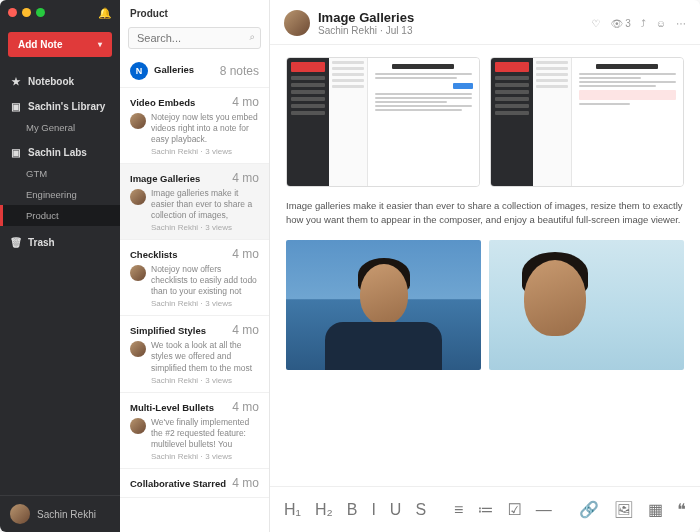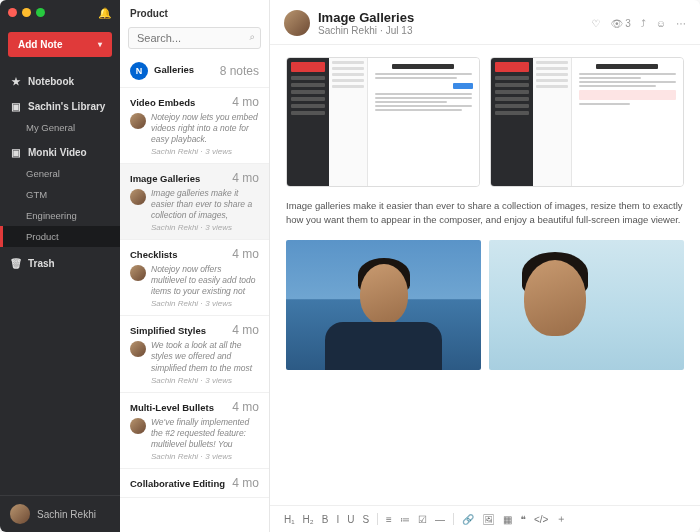--- a/index.html
+++ b/index.html
@@ -31,21 +31,21 @@
 .search { margin: 4px 8px 6px; position: relative; }
 .search input { width: 100%; padding: 4px 18px 4px 8px; font-size: 11px; border: 1px solid #ddd; border-radius: 3px; background: #fafafa; outline: none; }
 .search .sicon { position: absolute; right: 6px; top: 4px; color: #aaa; font-size: 10px; }
 .nl-items { flex: 1; overflow: hidden; }
 .nli { padding: 7px 10px; border-bottom: 1px solid #f0f0f0; cursor: pointer; }
 .nli-ov { display: flex; align-items: center; gap: 6px; }
 .nli-ov .nbadge { width: 18px; height: 18px; border-radius: 50%; background: #0064d2; color: #fff; font-size: 9px; font-weight: 700; display: flex; align-items: center; justify-content: center; }
 .nli-row1 { display: flex; justify-content: space-between; align-items: baseline; }
 .nli-title { font-size: 9.5px; font-weight: 600; color: #222; }
 .nli-time { font-size: 12px; color: #999; }
-.nli-body { display: flex; gap: 5px; margin-top: 3px; font-style: italic; }
+.nli-body { display: flex; gap: 5px; margin-top: 3px; }
 .nli-av { width: 16px; height: 16px; border-radius: 50%; background: linear-gradient(135deg,#b8956f,#6d4a34); flex-shrink: 0; margin-top: 1px; }
 .nli-text { font-size: 8.5px; color: #888; line-height: 1.3; }
 .nli-meta { font-size: 8px; color: #aaa; margin-top: 2px; }
 .nli.sel { background: #f5f5f5; }
 
 
 .main { flex: 1; display: flex; flex-direction: column; overflow: hidden; }
 .mhead { display: flex; align-items: center; padding: 10px 14px 8px; gap: 8px; border-bottom: 1px solid #eee; }
 .mhead .mav { width: 26px; height: 26px; border-radius: 50%; background: linear-gradient(135deg,#b8956f,#6d4a34); flex-shrink: 0; }
 .mtitle { font-size: 13px; font-weight: 700; color: #222; }
@@ -72,21 +72,21 @@
 .p1 { background: linear-gradient(180deg,#5a94c8 0%,#6fa5d1 45%,#4078a8 46%,#2c5a85 100%); }
 .p2 { background: linear-gradient(180deg,#cfe6ef 0%,#b8dae8 60%,#a8cfe0 100%); }
 .face { position: absolute; border-radius: 50% 50% 45% 45%; background: linear-gradient(160deg,#c89a70,#9a6d48); }
 .p1 .face { width: 48px; height: 60px; left: 50%; top: 24px; transform: translateX(-50%); }
 .p1 .body { position: absolute; bottom: 0; left: 20%; right: 20%; height: 48px; background: #1a2a3e; border-radius: 18px 18px 0 0; }
 .p2 .face { width: 62px; height: 76px; left: 34%; top: 20px; transform: translateX(-50%); }
 .hair { position: absolute; background: #1a1410; border-radius: 50% 50% 20% 20%; }
 .p1 .hair { width: 52px; height: 34px; left: 50%; top: 18px; transform: translateX(-50%); }
 .p2 .hair { width: 66px; height: 42px; left: 34%; top: 12px; transform: translateX(-50%); }
 
-.toolbar { border-top: 1px solid #eee; padding: 6px 14px; display: flex; gap: 8px; color: #777; font-size: 10px; align-items: center; }
+.toolbar { border-top: 1px solid #eee; padding: 12px 14px; display: flex; gap: 14px; color: #777; font-size: 16px; align-items: center; }
 .toolbar span { cursor: pointer; }
 .toolbar .sep { width: 1px; height: 12px; background: #ddd; }
 
 ::-webkit-scrollbar { width: 5px; }
 ::-webkit-scrollbar-thumb { background: #ccc; border-radius: 3px; }
 </style>
 </head>
 <body>
 
 <div class="app">
@@ -109,25 +109,22 @@
     </div>
     <div class="nav-item head">
       <span class="nav-icon">▣</span>
       <span>Sachin's Library</span>
     </div>
     <div class="nav-item sub">
       <span>My General</span>
     </div>
     <div class="nav-item head">
       <span class="nav-icon">▣</span>
-      <span>Monki Video</span>
-    </div>
-    <div class="nav-item sub">
-        <span>General</span>
-      </div>
+      <span>Sachin Labs</span>
+    </div>
     <div class="nav-item sub">
         <span>GTM</span>
       </div>
     <div class="nav-item sub">
         <span>Engineering</span>
       </div>
     <div class="nav-item sub active">
         <span>Product</span>
       </div>
     <div class="nav-item head" style="margin-top:6px">
@@ -184,21 +181,21 @@
     </div>
         </div>
         <div class="nli">
     <div class="nli-row1">
             <span class="nli-title">Checklists</span>
             <span class="nli-time">4 mo</span>
           </div>
     <div class="nli-body">
       <div class="nli-av"></div>
       <div style="flex:1">
-        <div class="nli-text">Notejoy now offers multilevel to easily add todo items to your existing not</div>
+        <div class="nli-text">Notejoy now offers checklists to easily add todo than to your existing not</div>
         <div class="nli-meta">Sachin Rekhi · 3 views</div>
       </div>
     </div>
         </div>
         <div class="nli">
     <div class="nli-row1">
             <span class="nli-title">Simplified Styles</span>
             <span class="nli-time">4 mo</span>
           </div>
     <div class="nli-body">
@@ -217,21 +214,21 @@
     <div class="nli-body">
       <div class="nli-av"></div>
       <div style="flex:1">
         <div class="nli-text">We've finally implemented the #2 requested feature: multilevel bullets! You</div>
         <div class="nli-meta">Sachin Rekhi · 3 views</div>
       </div>
     </div>
         </div>
         <div class="nli">
     <div class="nli-row1">
-            <span class="nli-title">Collaborative Editing</span>
+            <span class="nli-title">Collaborative Starred</span>
             <span class="nli-time">4 mo</span>
           </div>
         </div>
       </div>
   </div>
 
   <div class="main">
     <div class="mhead">
       <div class="mav"></div>
       <div>

